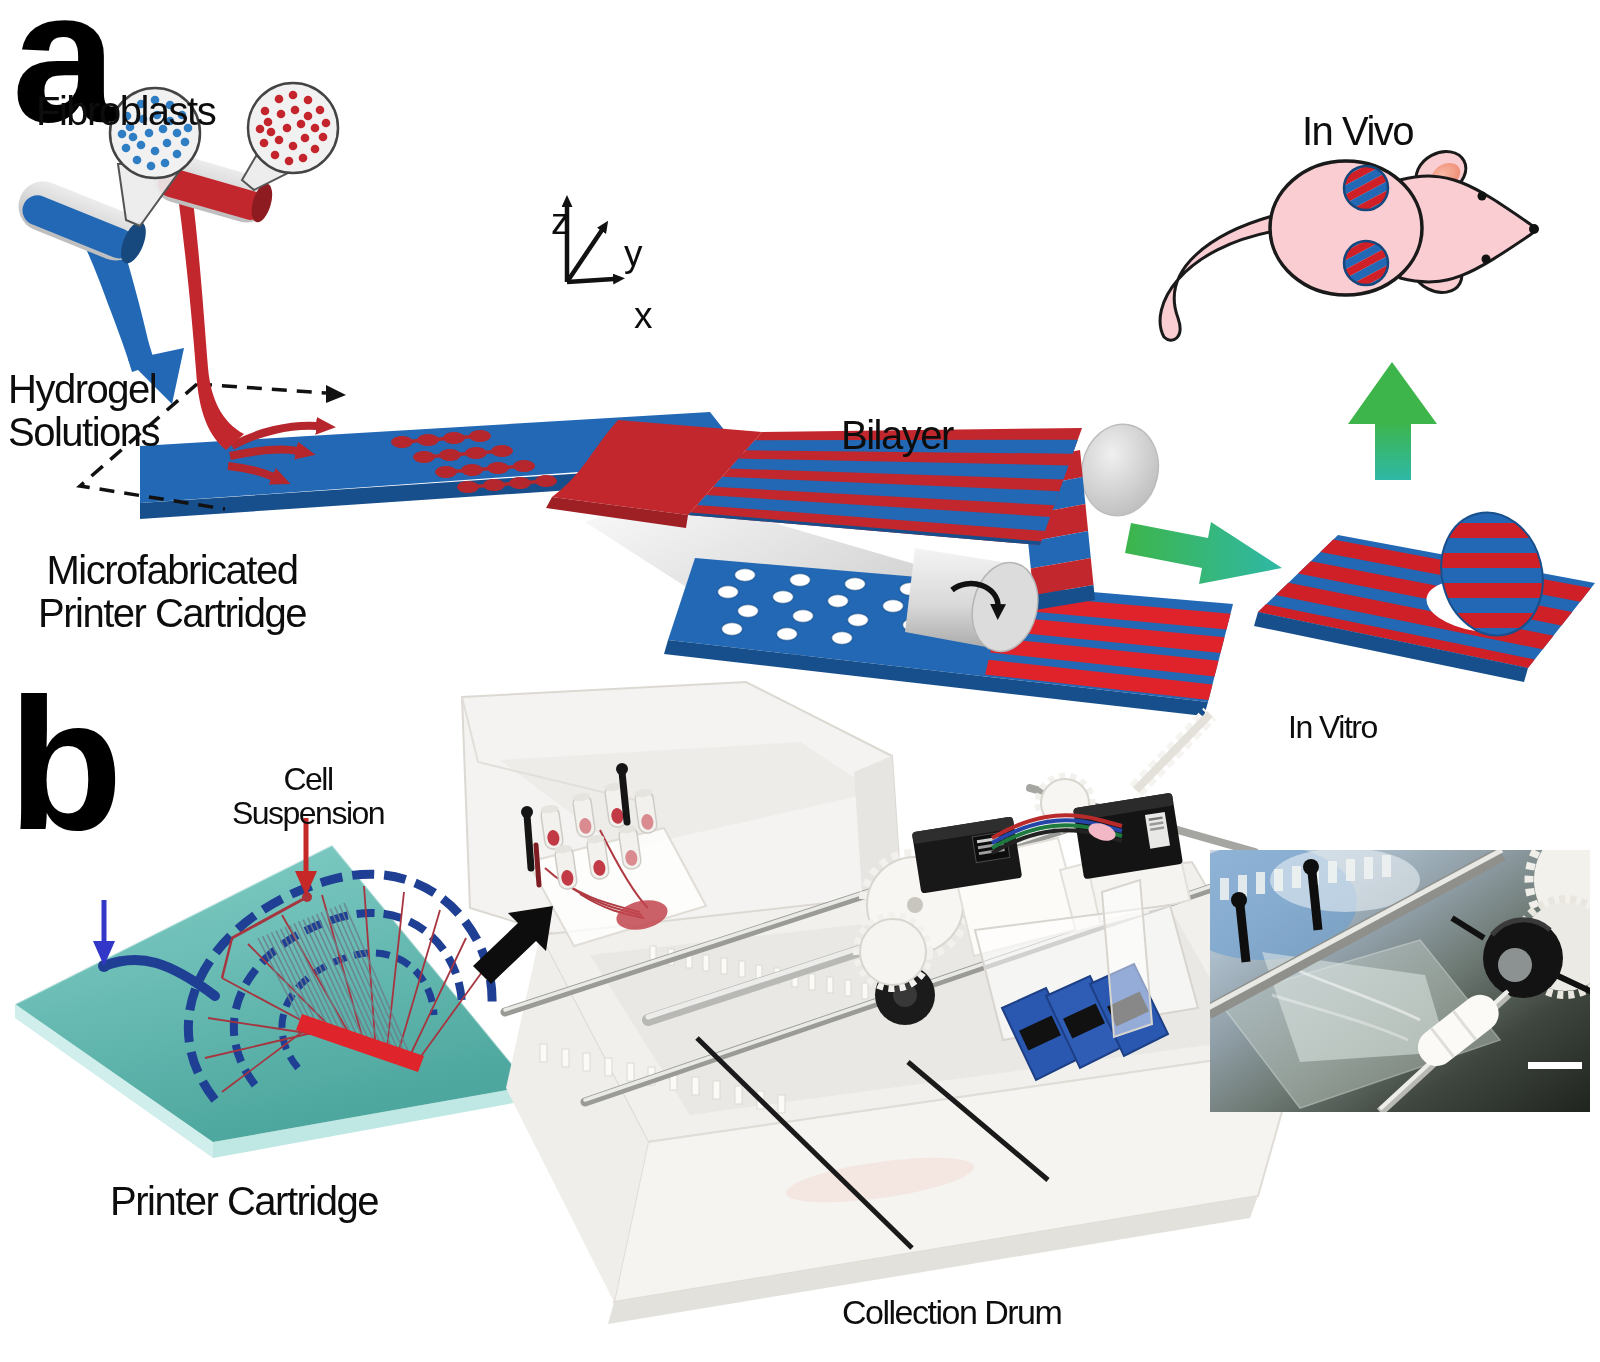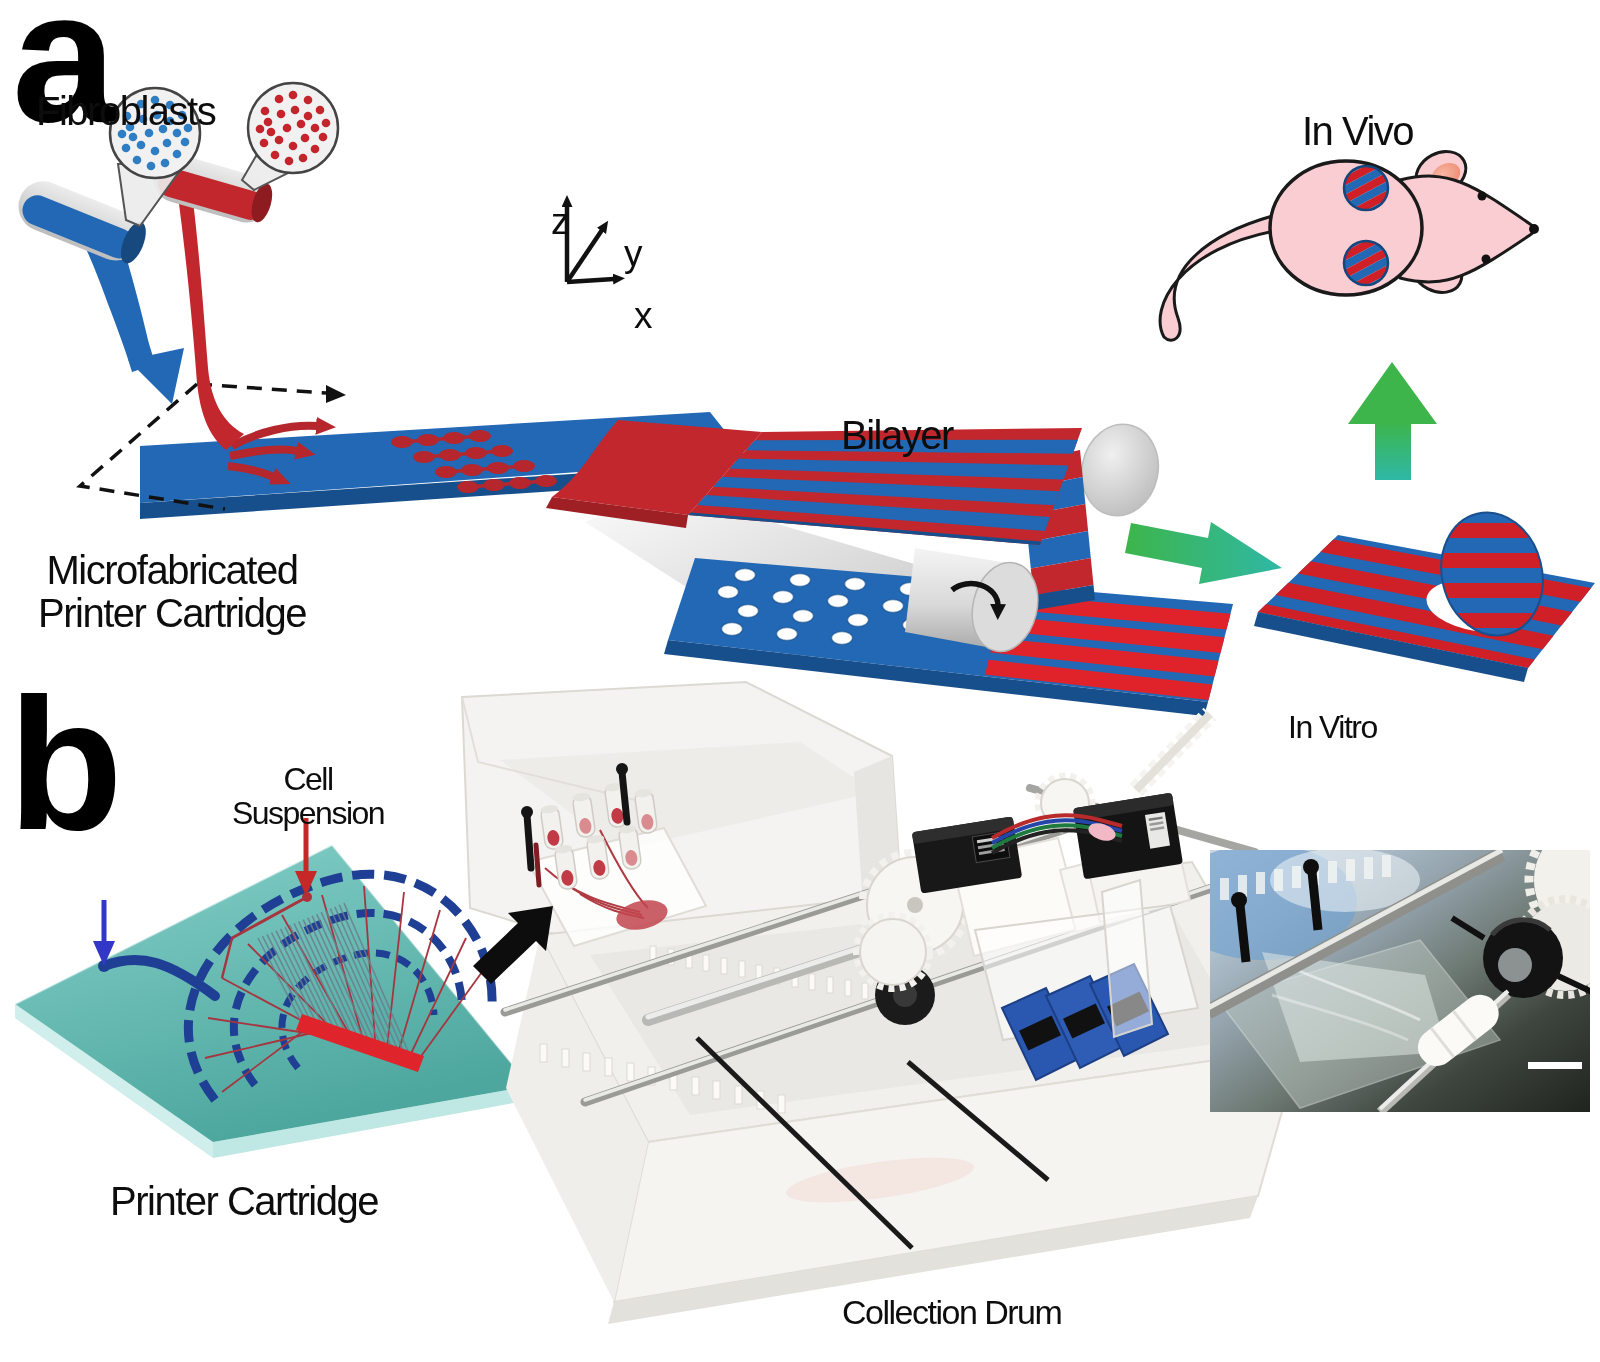--- a/index.html
+++ b/index.html
@@ -630,20 +630,22 @@
   </g>
   <rect x="1528" y="1062" width="54" height="7" fill="#ffffff"></rect>
 </g>
 
 </svg>
 
 <div class="panel-letter" style="left:12px;top:-38px;">a</div>
 <div class="panel-letter" style="left:8px;top:670px;">b</div>
 
 <div class="lbl" style="left:36px;top:50px;font-size:40px;">Fibroblasts</div>
+<div class="lbl" style="left:8px;top:328px;font-size:40px;">Hydrogel
+Solutions</div>
 <div class="lbl ctr" style="left:26px;top:509px;width:292px;font-size:40px;text-align:center;">Microfabricated
 Printer Cartridge</div>
 <div class="lbl" style="left:841px;top:374px;font-size:40px;">Bilayer</div>
 <div class="lbl" style="left:1302px;top:70px;font-size:40px;">In Vivo</div>
 <div class="lbl" style="left:1288px;top:670px;font-size:32px;">In Vitro</div>
 
 <div class="lbl" style="left:551px;top:162px;font-size:37px;letter-spacing:0;">z</div>
 <div class="lbl" style="left:624px;top:194px;font-size:37px;letter-spacing:0;">y</div>
 <div class="lbl" style="left:634px;top:256px;font-size:37px;letter-spacing:0;">x</div>
 

